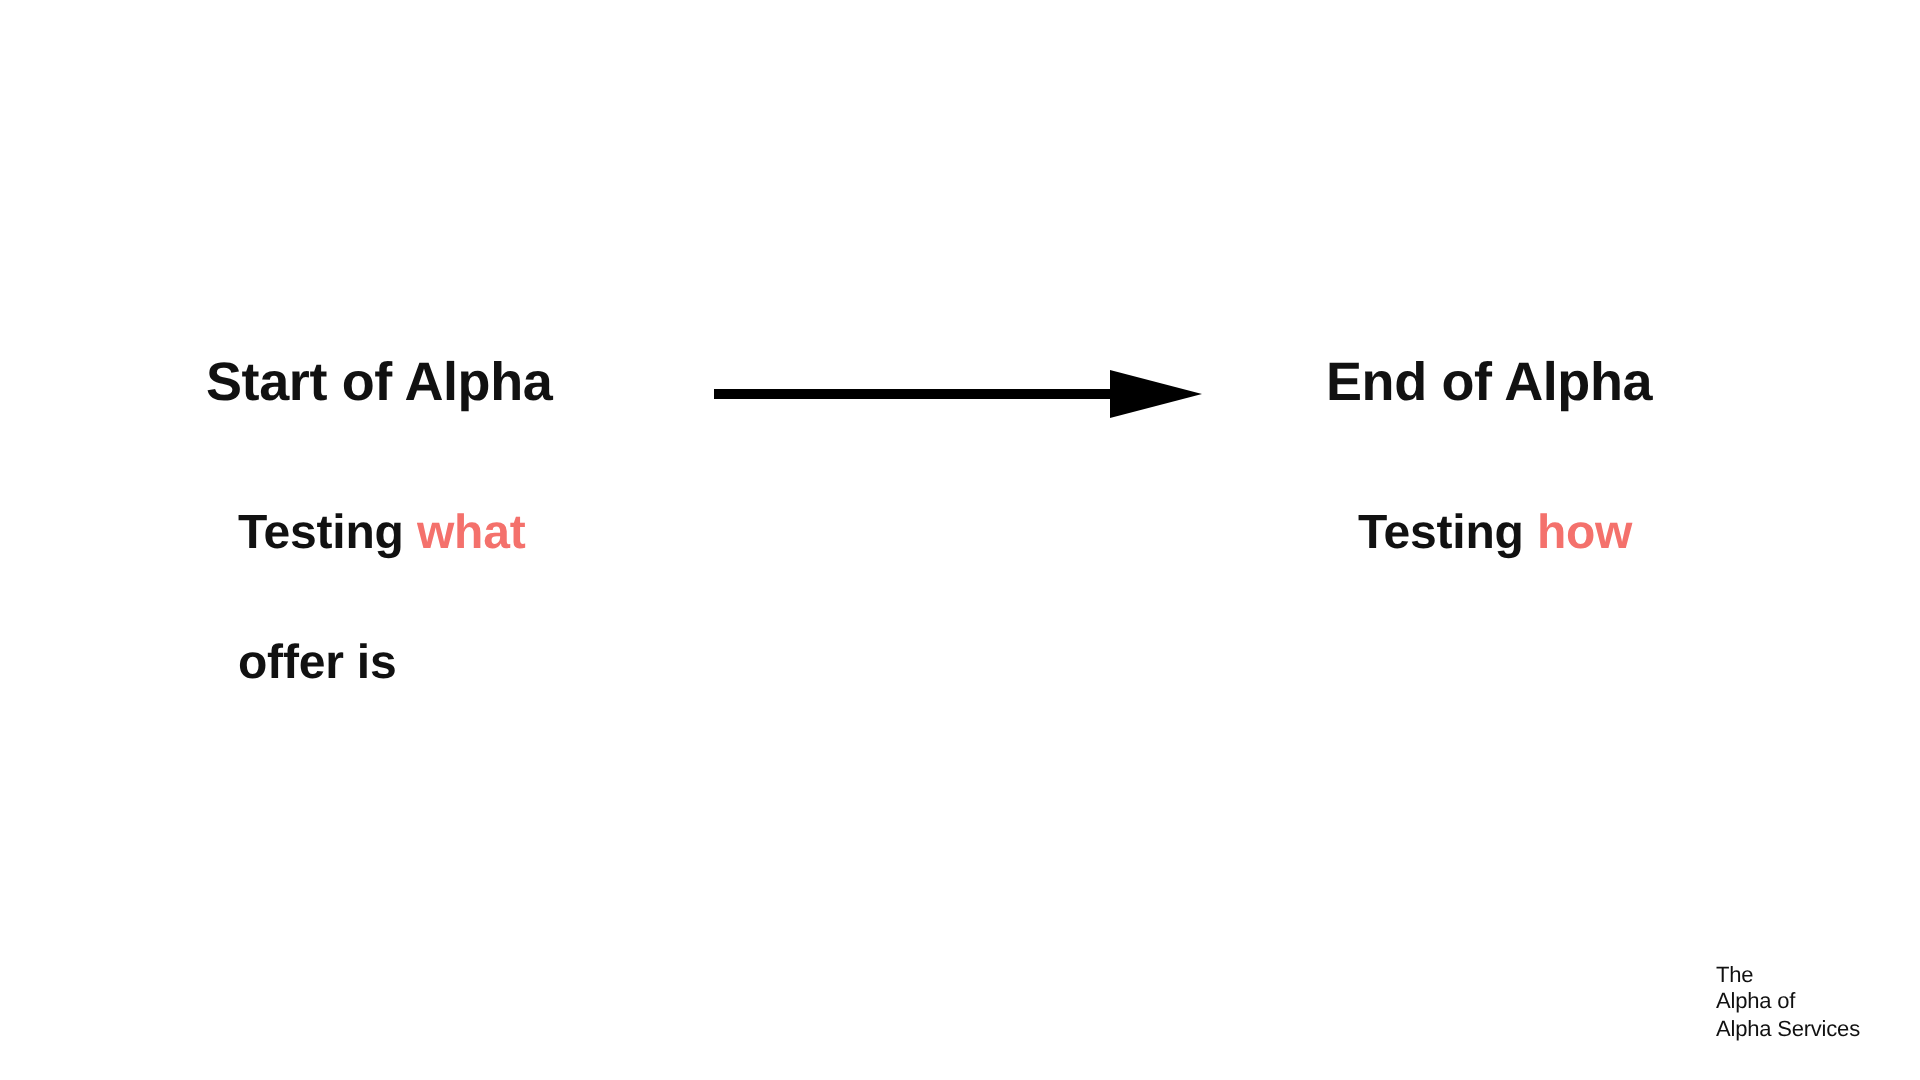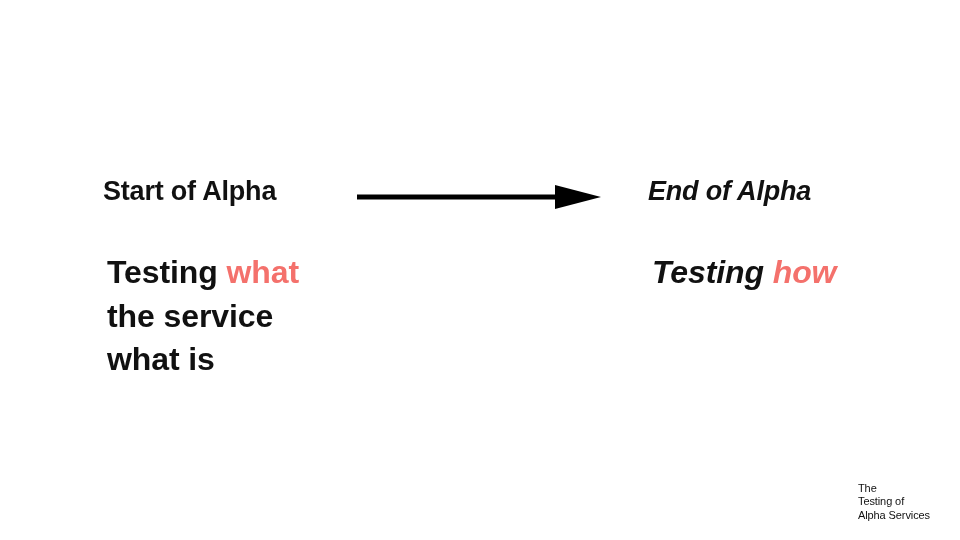--- a/index.html
+++ b/index.html
@@ -22,36 +22,36 @@
     height: 404px;
     background: #ffffff;
   }
 
   
   .column {
     position: absolute;
     top: 176px;
   }
   .column-left  { left: 103px; width: 250px; }
-  .column-right { left: 648px; width: 260px; font-style: italic; }
+  .column-right { left: 663px; width: 260px; }
 
   .column-heading {
     font-size: 27px;
     font-weight: bold;
     line-height: 1.15;
     color: #111111;
     letter-spacing: -0.2px;
     margin: 0;
     white-space: nowrap;
   }
 
   .column-body {
-    margin: 4px;
+    margin: 16px;
     margin-top: 44px;
-    font-size: 32px;
+    font-size: 24px;
     font-weight: bold;
     line-height: 1.36;
     color: #111111;
     letter-spacing: -0.1px;
   }
 
   .accent {
     color: #f4716c;
   }
 
@@ -83,39 +83,39 @@
 </style>
 </head>
 <body>
 
 <div class="slide">
 
   <div class="column column-left">
     <h2 class="column-heading">Start of Alpha</h2>
     <p class="column-body">
       <span>Testing </span><span class="accent">what</span><br>
-      <span>the service</span><br>
-      <span>what is</span>
+      <br>
+      <span>offer is</span>
     </p>
   </div>
 
   <div class="arrow">
     <svg width="250" height="34" viewBox="0 0 250 34">
       <line x1="2" y1="17" x2="205" y2="17" stroke="#000000" stroke-width="5"></line>
       <polygon points="200,5 246,17 200,29" fill="#000000"></polygon>
     </svg>
   </div>
 
   <div class="column column-right">
     <h2 class="column-heading">End of Alpha</h2>
     <p class="column-body">
       <span>Testing </span><span class="accent">how</span><br>
       <br>
     </p>
   </div>
 
   <div class="logo">
     <div class="logo-line">The</div>
-    <div class="logo-line">Testing of</div>
+    <div class="logo-line">Alpha of</div>
     <div class="logo-line">Alpha Services</div>
   </div>
 
 </div>
 
 </body></html>

